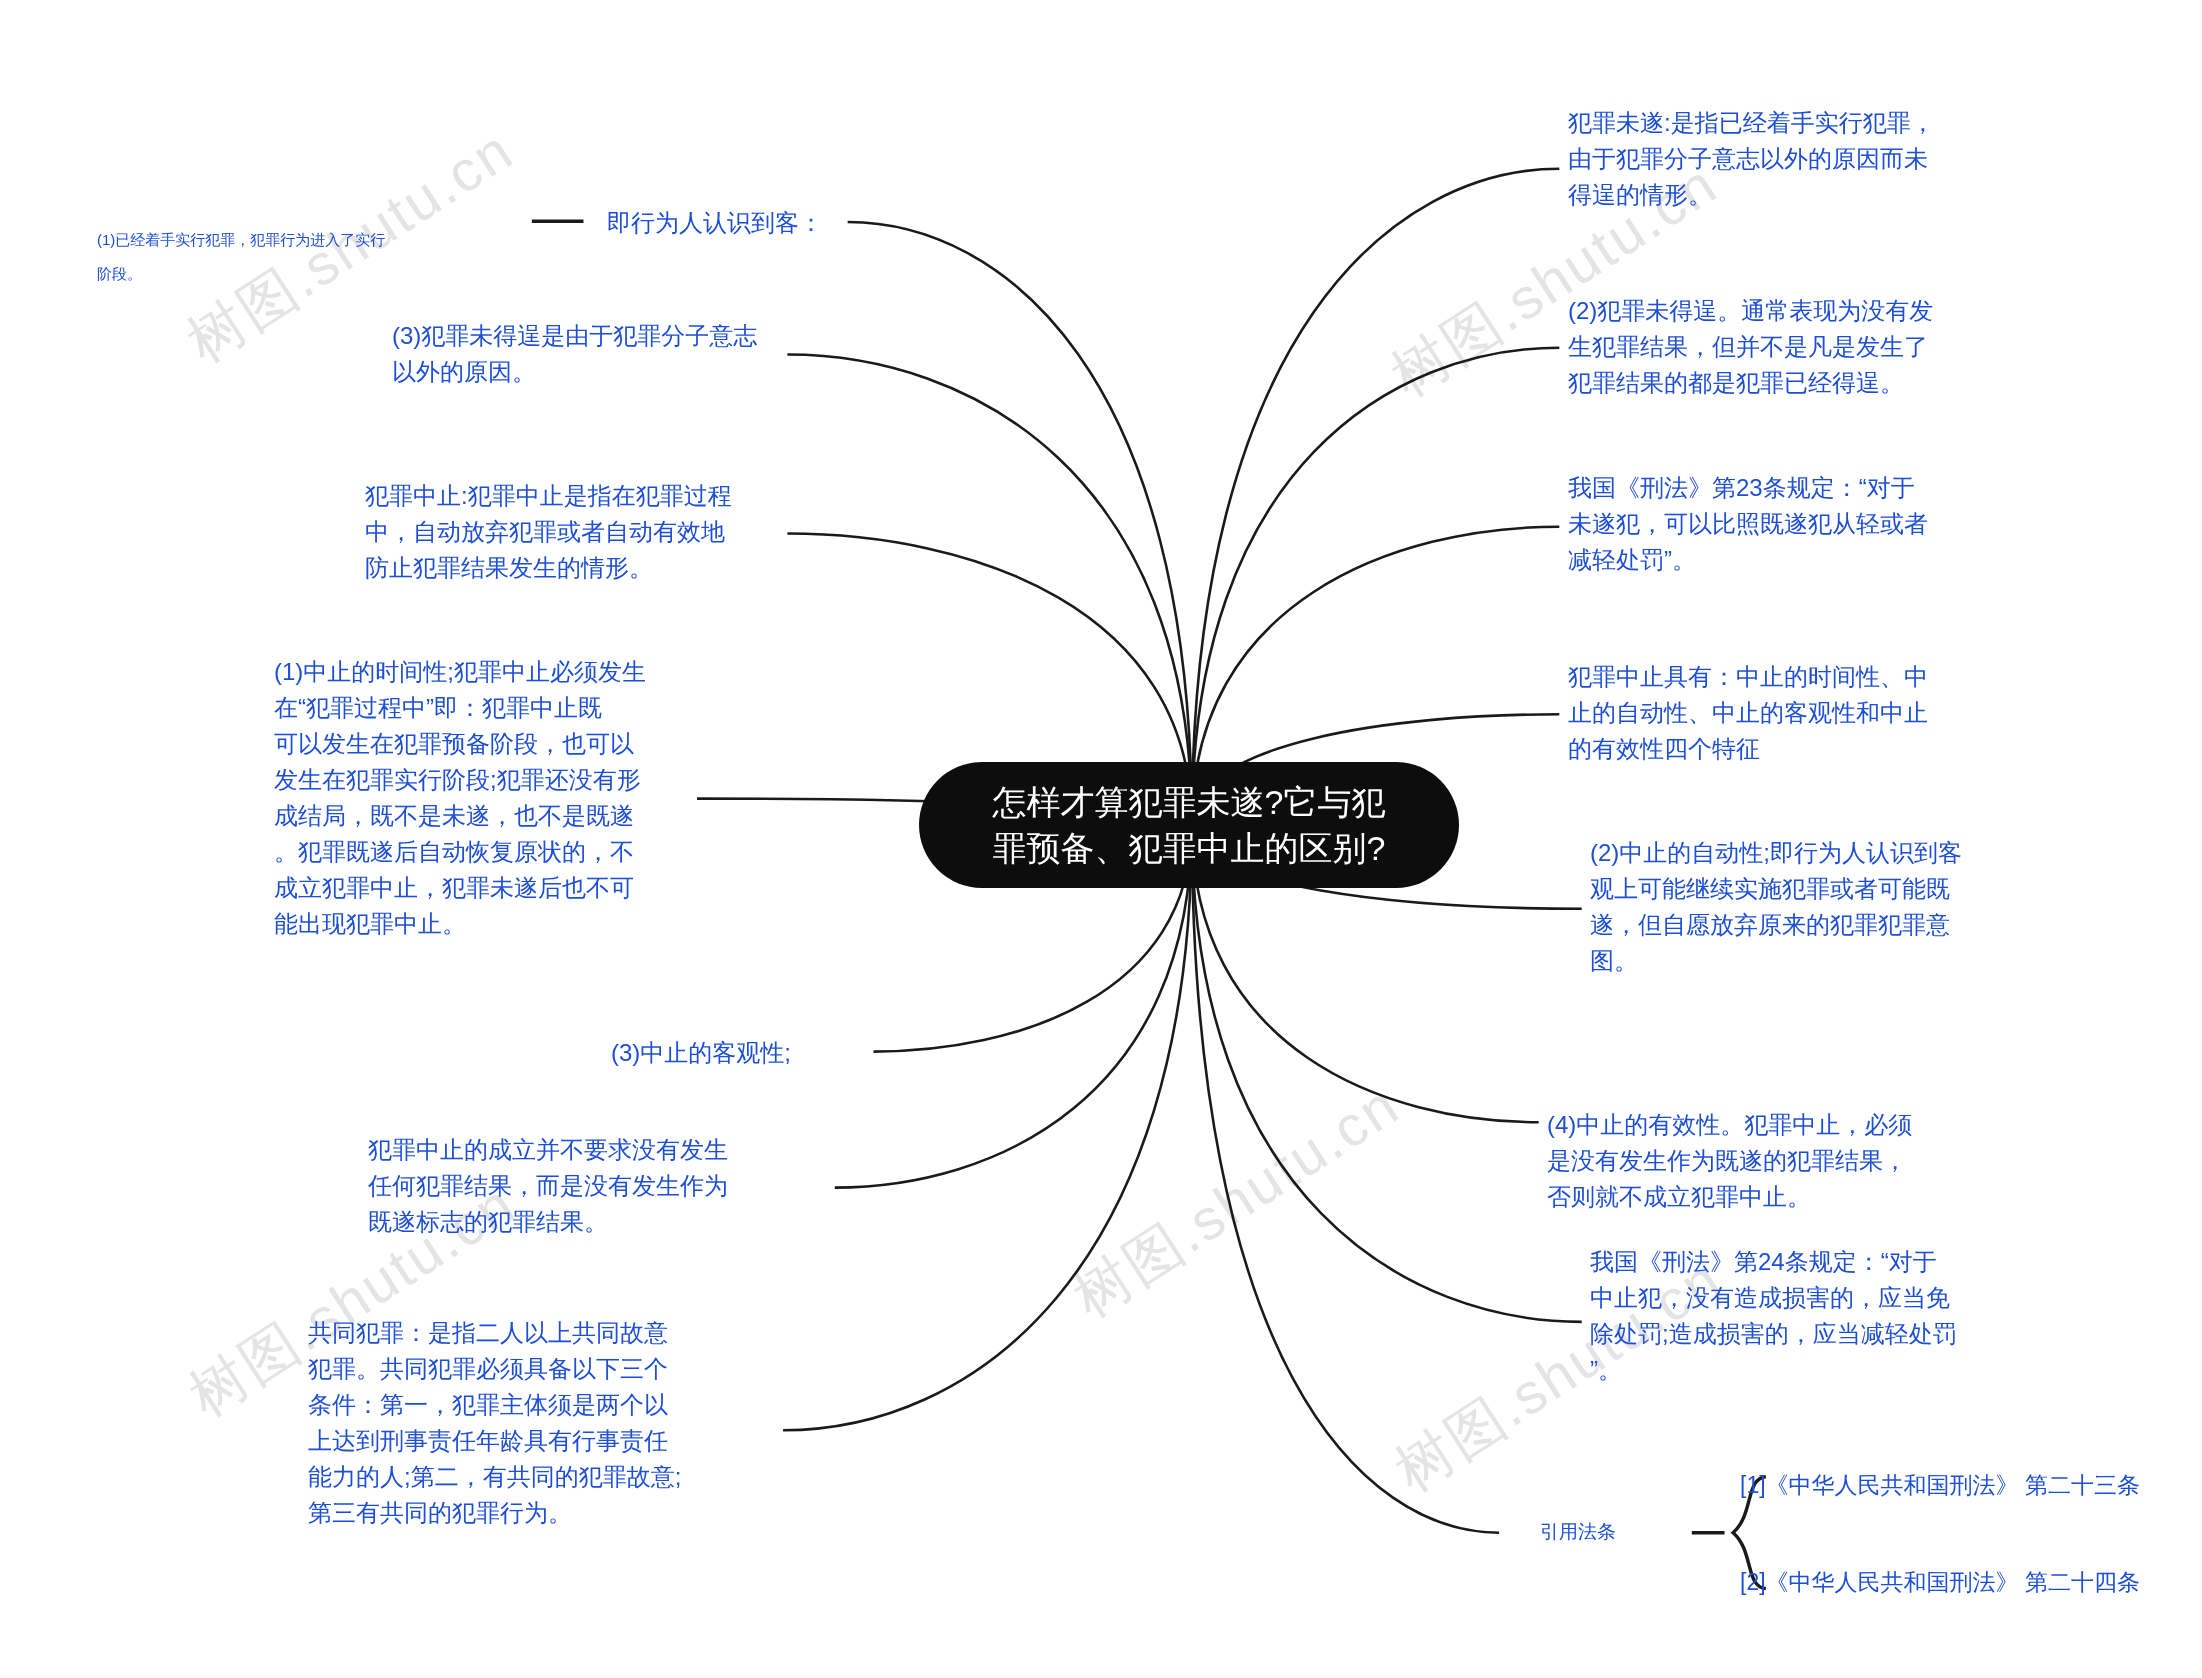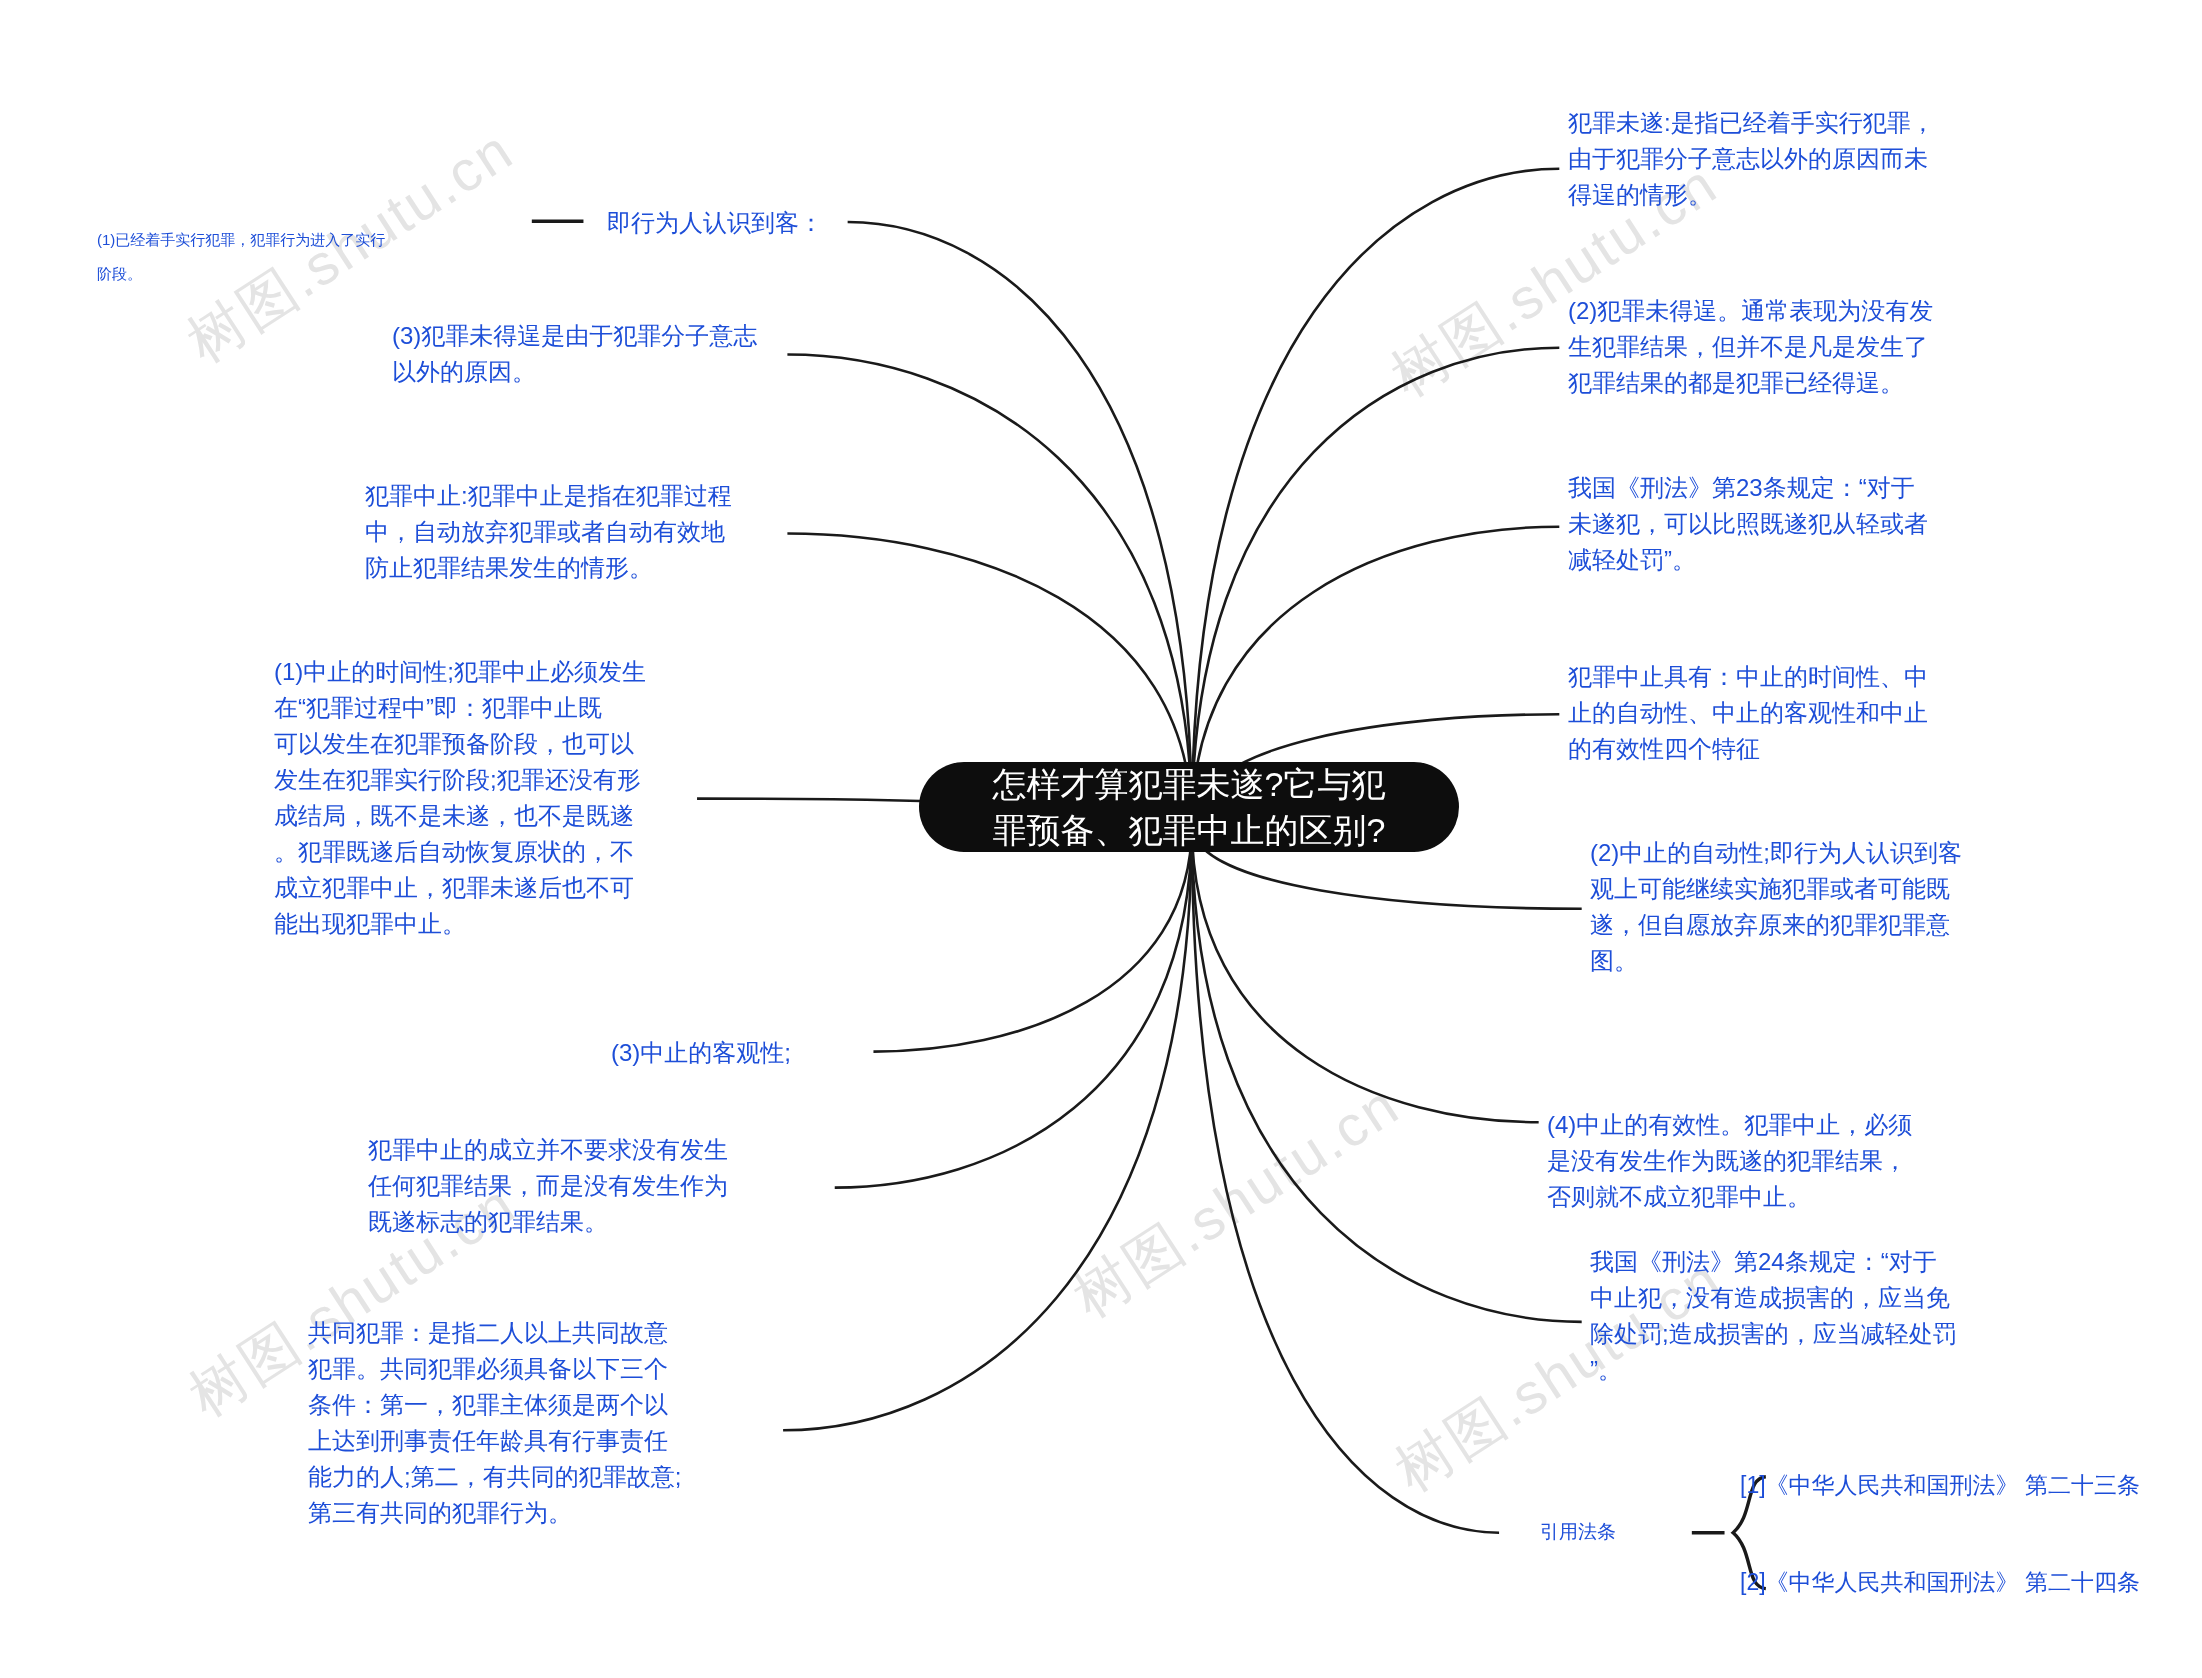--- a/index.html
+++ b/index.html
@@ -32,21 +32,21 @@
     color:#1d4ed8;
     text-align:left;
   }
   .node.small{font-size:15px;line-height:34px;margin-top:29px;}
   .node.cite{font-size:23px;line-height:29px;}
   .node.lawlabel{font-size:19px;}
   .center-node{
     position:absolute;
     z-index:3;
     left:919px;top:762px;
-    width:540px;height:90px;
+    width:540px;height:126px;
     background:#0d0d0d;
     border-radius:65px;
     color:#ffffff;
     font-size:34px;
     line-height:46px;
     display:flex;align-items:center;justify-content:center;
     text-align:center;
     white-space:pre-line;
   }
 </style>

